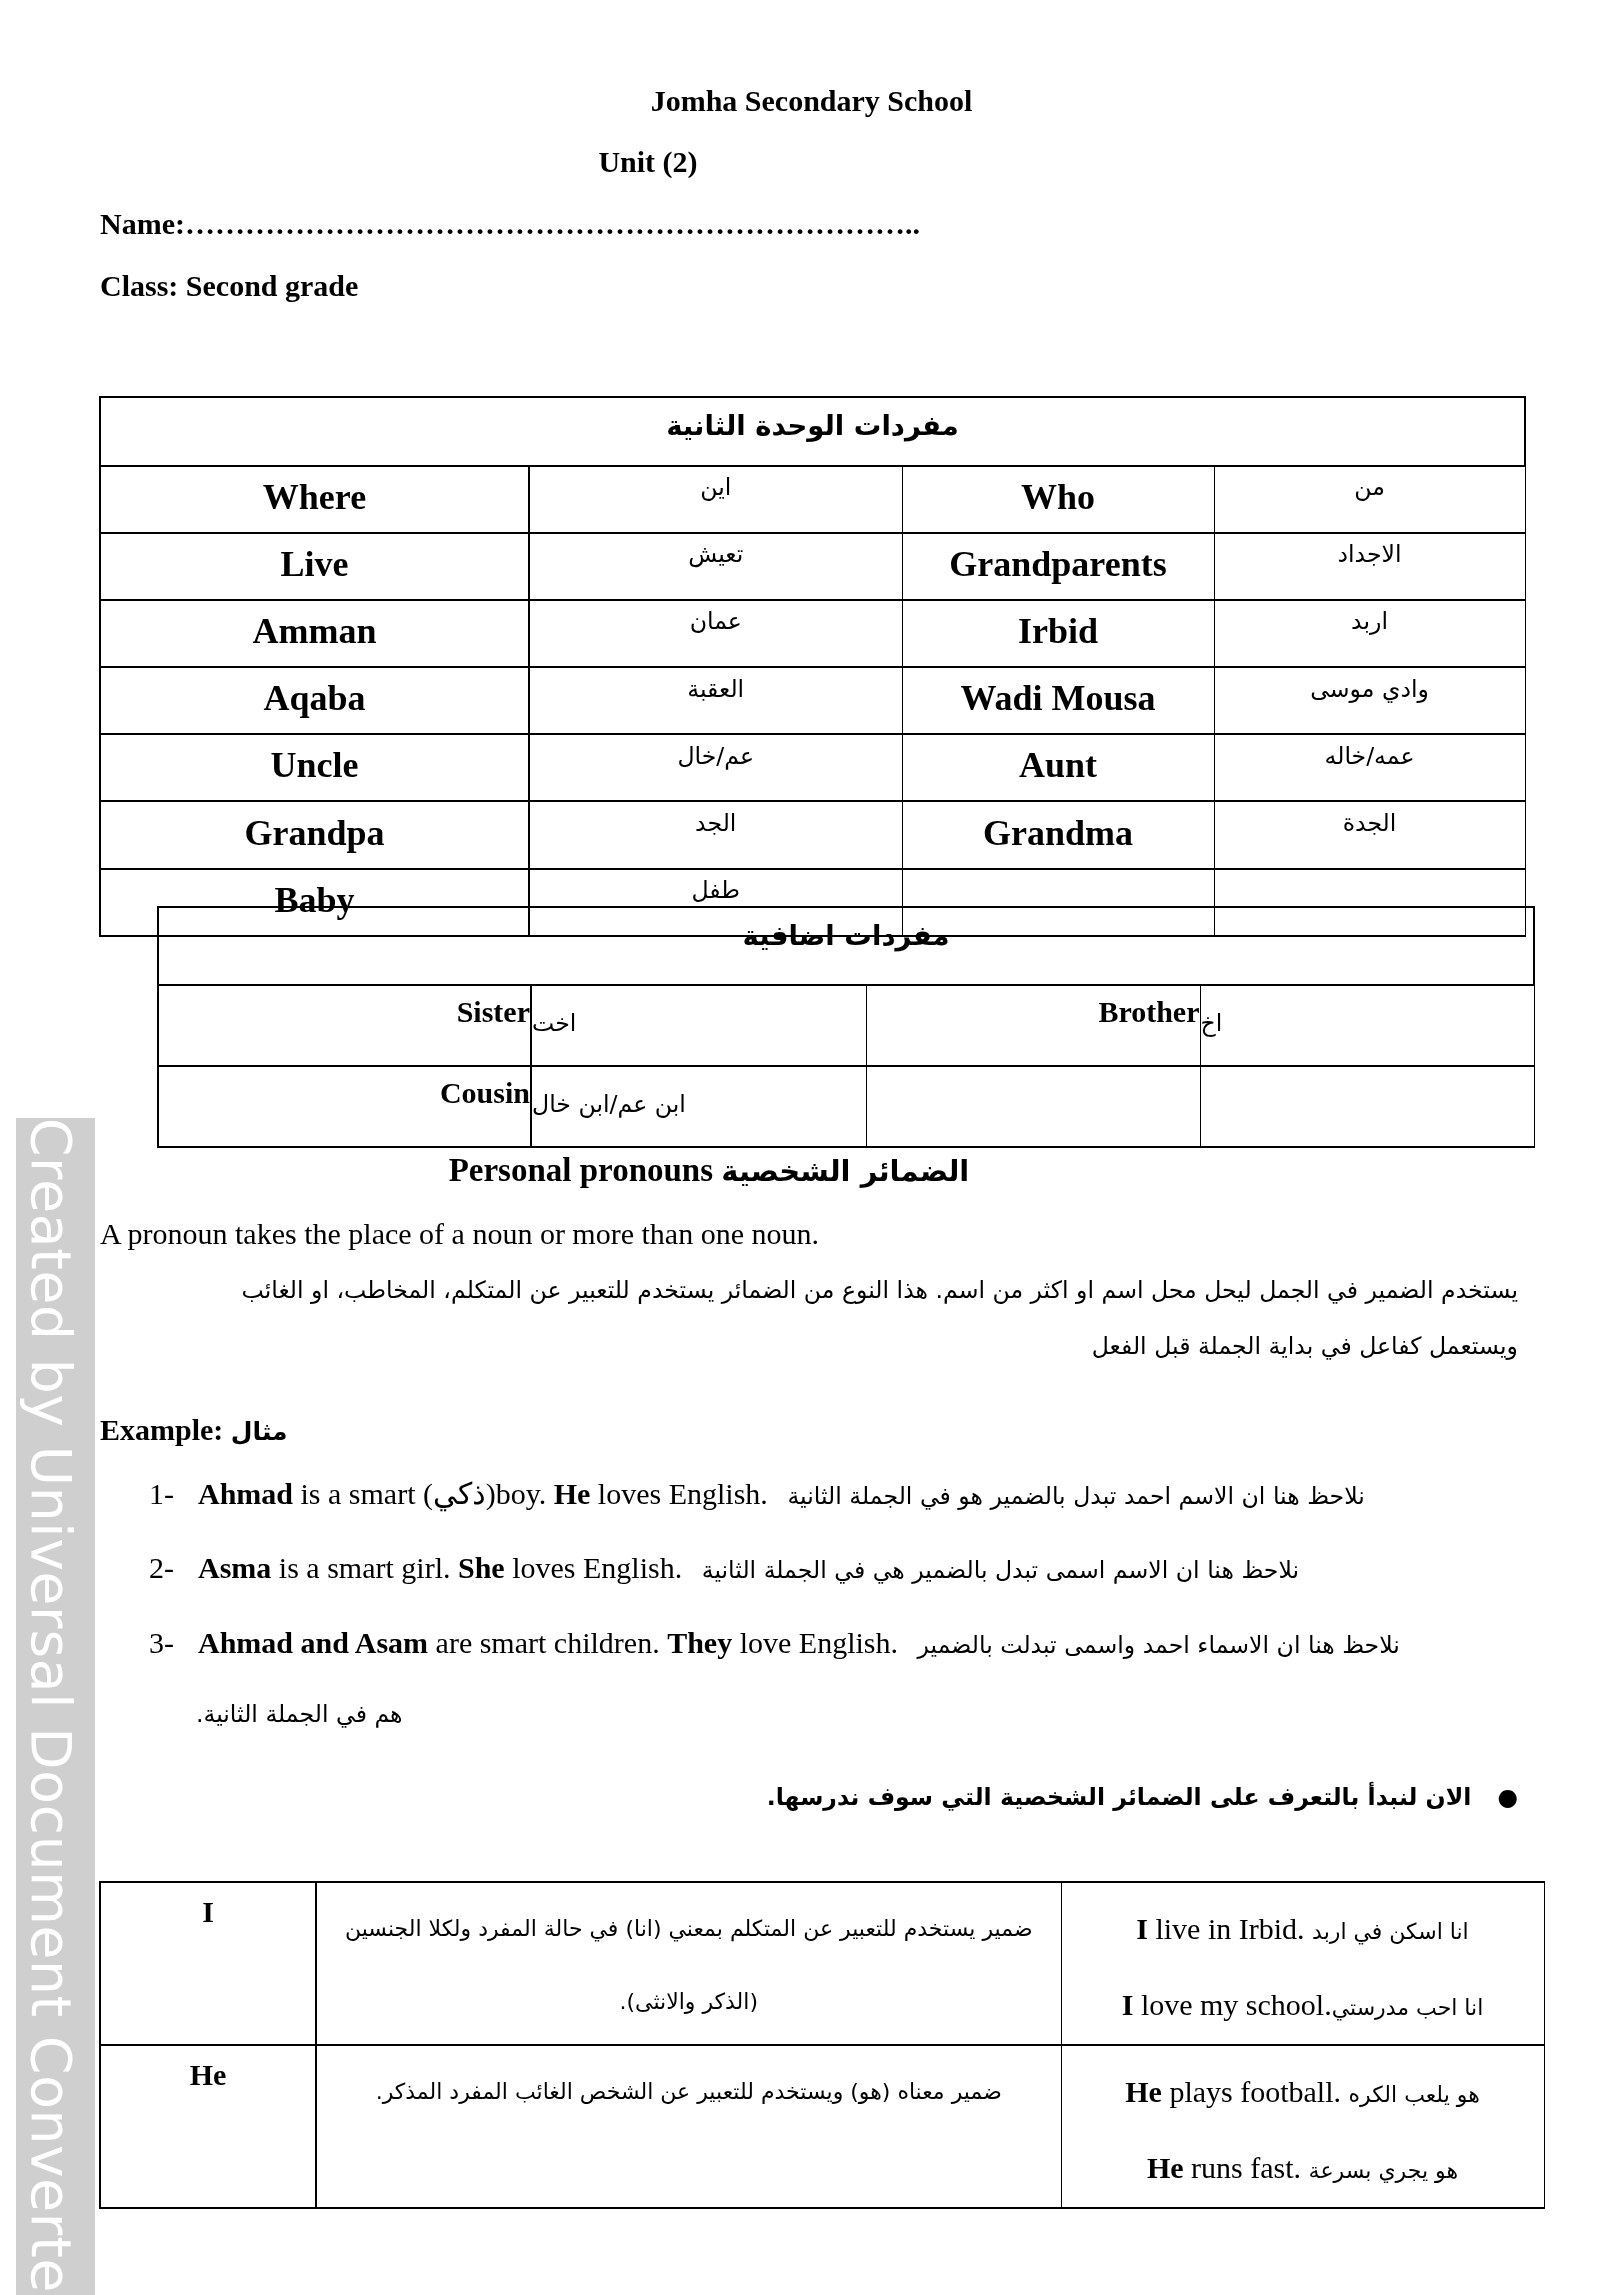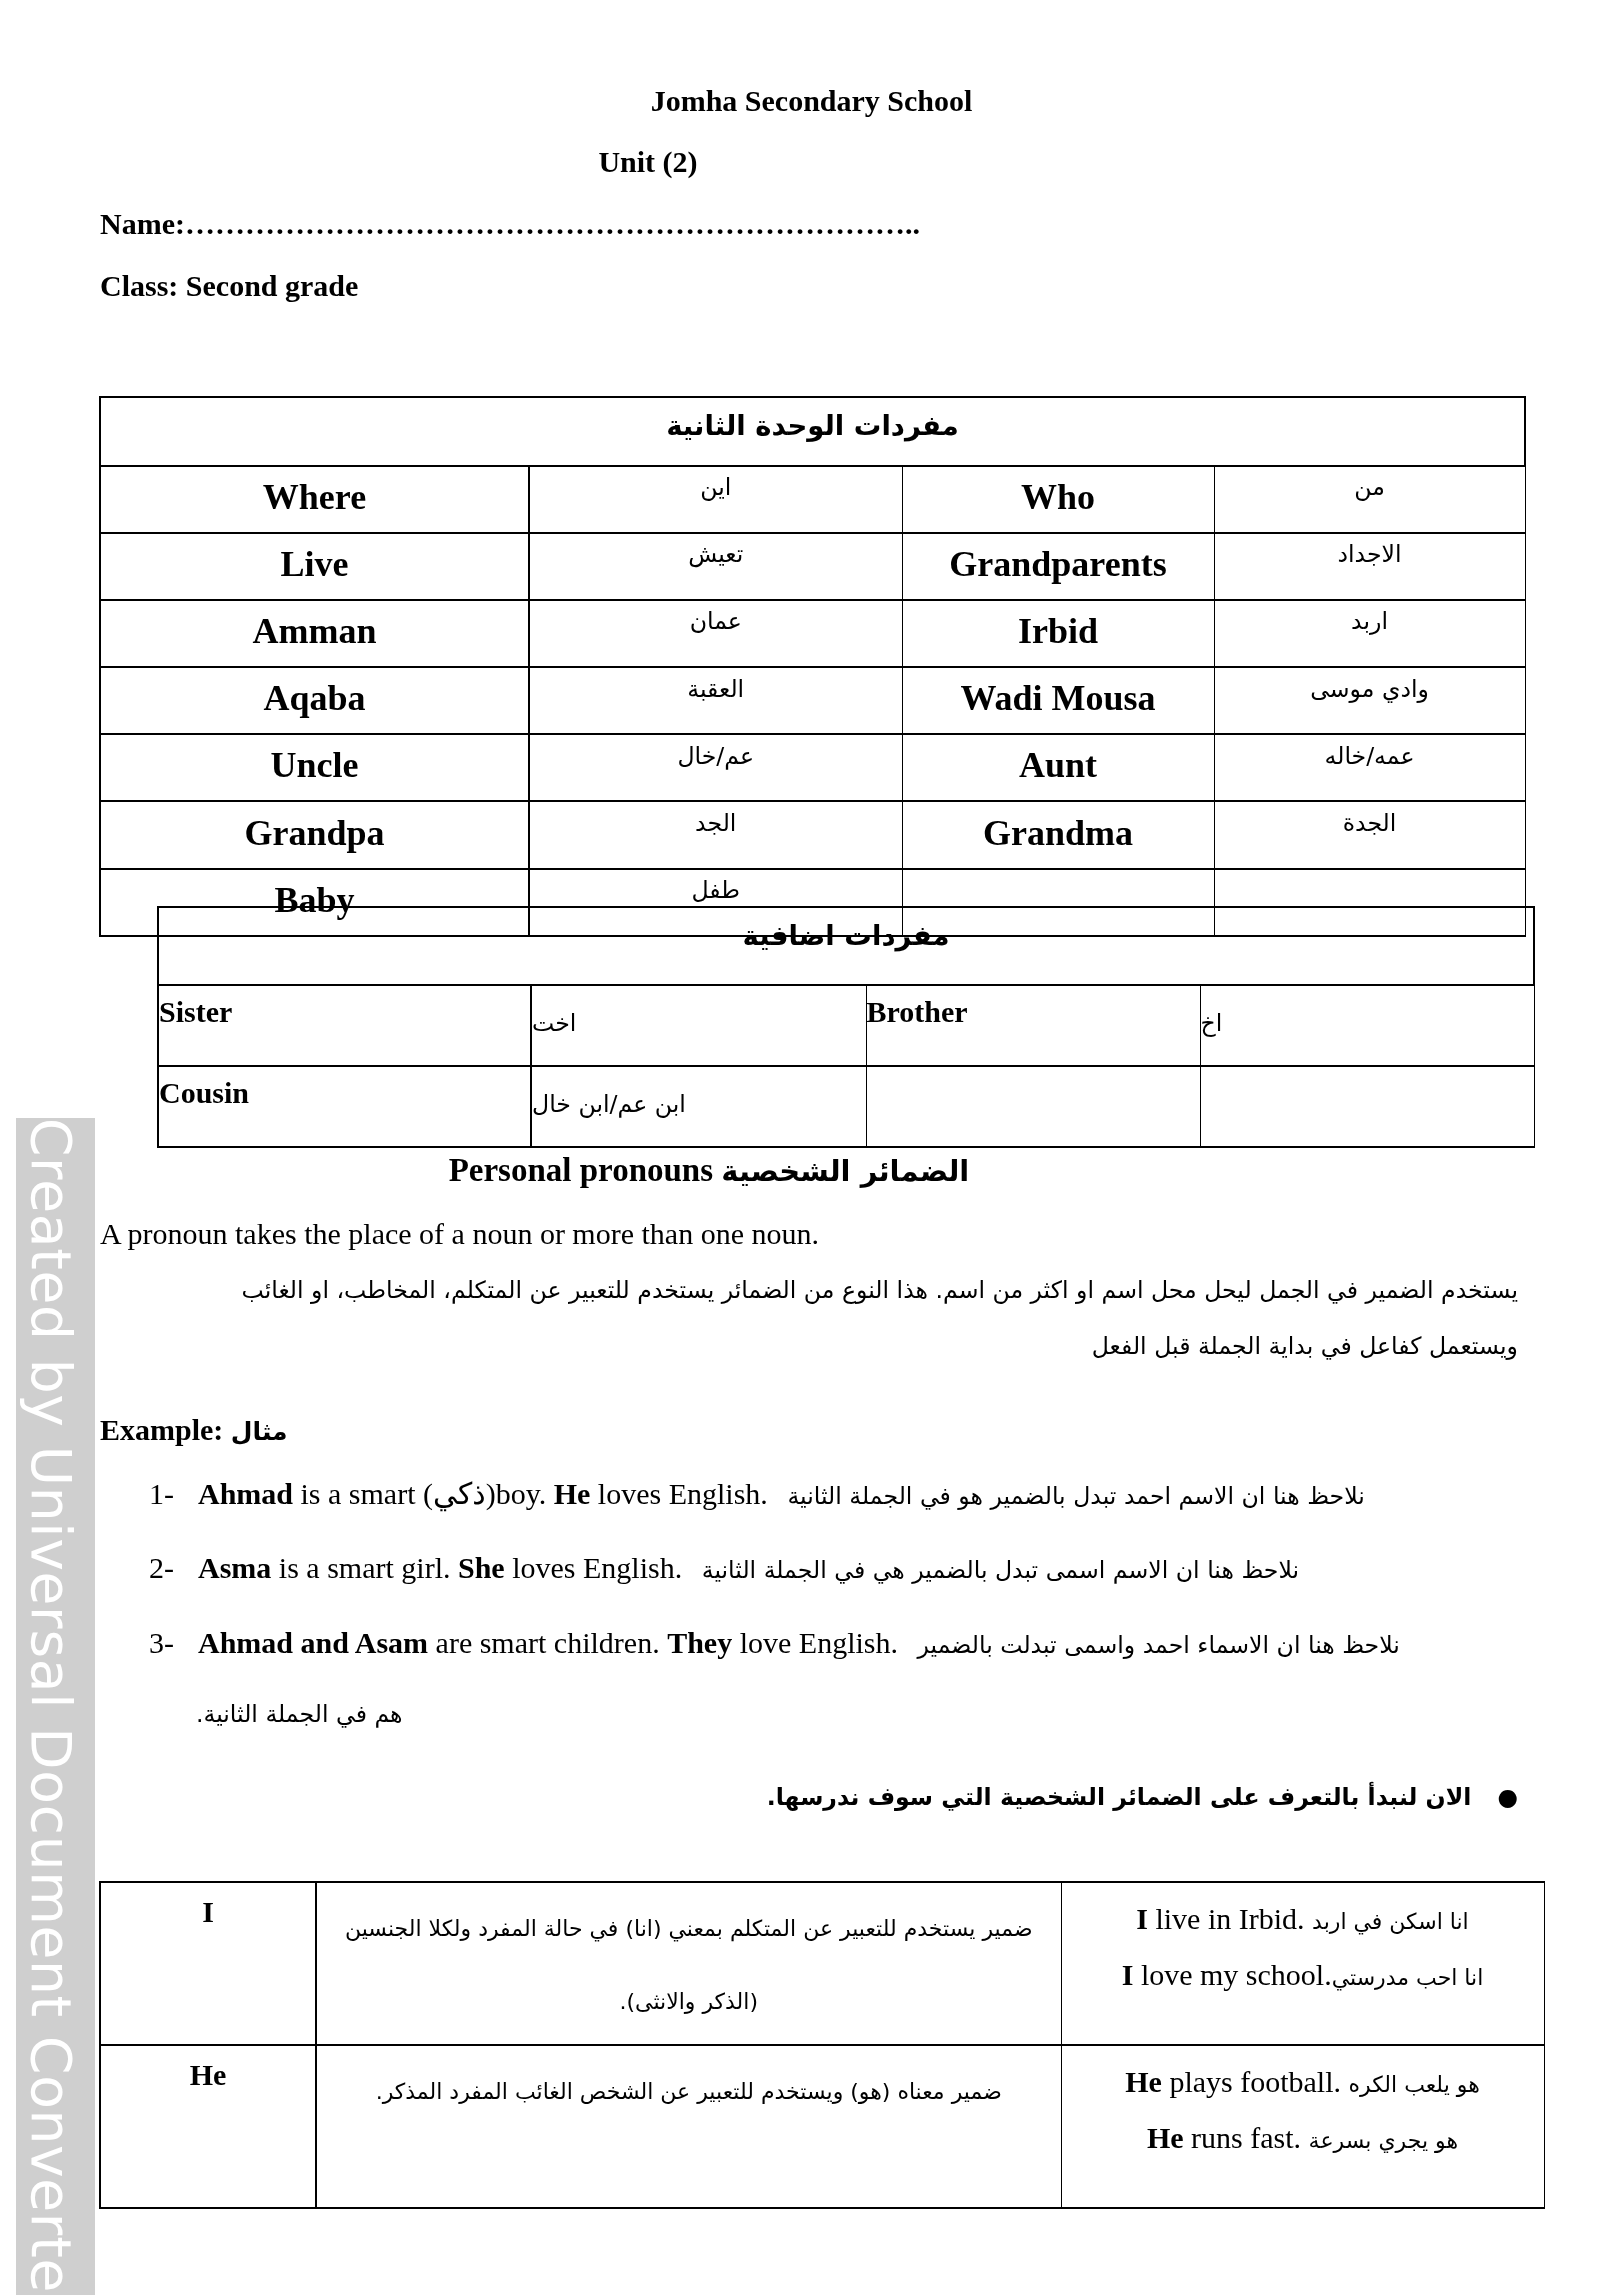--- a/index.html
+++ b/index.html
@@ -21,21 +21,21 @@
   #vocab1 { left:99px; top:396px; width:1425px; }
   #vocab1 .hrow td { height:56px; }
   #vocab1 .row td { height:56px; }
   #vocab1 .cell-en { font-weight:bold; font-size:36px; text-align:center; padding-top:9.2px; }
   #vocab1 .cell-ar { font-family:"DejaVu Sans", sans-serif; font-size:23.6px; text-align:center; padding-top:6.5px; direction:rtl; }
   #vocab1 .htitle { font-family:"DejaVu Sans", sans-serif; font-weight:bold; font-size:27.5px; text-align:center; direction:rtl; padding-top:10.5px; }
 
   #vocab2 { left:157px; top:906px; width:1376px; }
   #vocab2 .hrow td { height:65px; }
   #vocab2 .row td { height:56px; }
-  #vocab2 .cell-en { font-weight:bold; font-size:30px; text-align:left; padding-top:9.2px;border-radius:32px; }
+  #vocab2 .cell-en { font-weight:bold; font-size:30px; text-align:right; padding-top:9.2px;border-radius:32px; }
   #vocab2 .cell-ar { font-family:"DejaVu Sans", sans-serif; font-size:23.6px; text-align:left; padding-top:23px; direction:rtl; }
   #vocab2 .htitle { font-family:"DejaVu Sans", sans-serif; font-weight:bold; font-size:27.5px; text-align:center; direction:rtl; padding-top:10.5px; }
 
   #pp-heading { left:0; width:1418px; top:1152px; font-size:33px; font-weight:bold; text-align:center; }
   #pp-heading .ar-part { font-family:"DejaVu Sans", sans-serif; font-size:29px; }
   #pp-def { left:100px; top:1217px; font-size:30px; }
   #pp-ar1 { right:105px; top:1276px; font-size:23.6px; font-family:"DejaVu Sans", sans-serif; direction:rtl; white-space:nowrap; }
   #pp-ar2 { right:105px; top:1332px; font-size:23.6px; font-family:"DejaVu Sans", sans-serif; direction:rtl; white-space:nowrap;text-align:center; }
 
   #ex-label { left:100px; top:1413px; font-size:30px; font-weight:bold; }
@@ -48,21 +48,21 @@
   #ex3 { top:1626px; }
   #ex3-cont { left:196px; top:1700px; font-size:23.6px; font-family:"DejaVu Sans", sans-serif; }
 
   #bullet-line { right:105px; top:1783px; font-size:23.6px; font-family:"DejaVu Sans", sans-serif; font-weight:bold; direction:rtl; white-space:nowrap; }
   #bullet-line .dot { margin-left:26px; }
 
   #pron-table { left:99px; top:1881px; width:1444px; }
   #pron-table td { height:149px; }
   #pron-table .p-name { font-weight:bold; font-size:30px; text-align:center; padding-top:11.8px; }
   #pron-table .p-desc { font-family:"DejaVu Sans", sans-serif; font-size:22px; text-align:center; direction:rtl; padding-top:9.2px; line-height:73px; }
-  #pron-table .p-ex { font-size:30px; text-align:center; padding-top:9.2px; line-height:53px; }
+  #pron-table .p-ex { font-size:30px; text-align:center; padding-top:9.2px; line-height:73px; }
   #pron-table .p-ex .arx { font-family:"DejaVu Sans", sans-serif; font-size:22px; }
 
   #watermark { left:15.7px; top:1118px; width:79px; height:1178px; background:#cfcfcf; overflow:hidden; }
   #watermark .wm-text { position:absolute; left:39px; top:0; transform-origin:0 0; transform:translate(27.5px,0) rotate(90deg);
      white-space:nowrap; color:#ffffff; font-family:"DejaVu Sans", sans-serif; font-size:55px; letter-spacing:0.7px; }
 </style>
 </head>
 <body>
 
 <div id="hdr-title" class="abs bold center">Jomha Secondary School</div>

